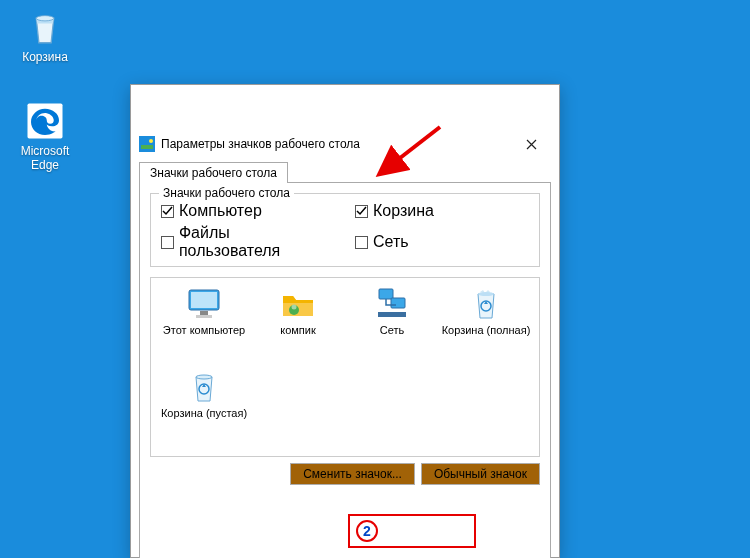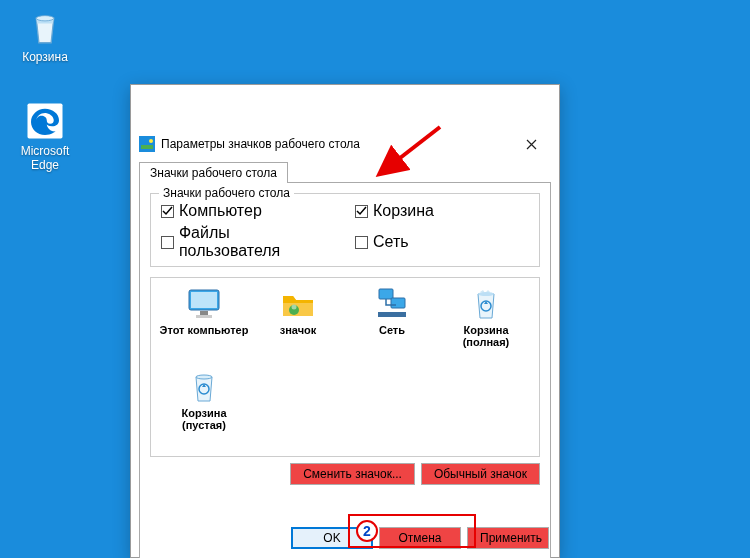--- a/index.html
+++ b/index.html
@@ -18,23 +18,23 @@
 .tab-panel { margin: 0 8px 6px 8px; border: 1px solid #aaa; padding: 10px 10px 8px 10px; height: calc(100% - 92px); background: #fff; }
 .fieldset { border: 1px solid #ccc; padding: 8px 10px 6px 10px; margin-bottom: 10px; position: relative; }
 .fieldset .legend { position: absolute; top: -8px; left: 8px; background: #fff; font-size: 12px; padding: 0 4px; }
 .chk-grid { display: grid; grid-template-columns: 1fr 1fr; gap: 4px 20px; }
 .chk { display: flex; align-items: center; font-size: 16px; cursor: pointer; }
 .chk .box { width: 13px; height: 13px; border: 1px solid #555; margin-right: 5px; display: flex; align-items: center; justify-content: center; }
 .chk .box svg { width: 11px; height: 11px; }
 .icon-preview { border: 1px solid #ccc; height: 180px; padding: 8px 8px; display: grid; grid-template-columns: repeat(4, 1fr); grid-template-rows: repeat(2, 1fr); gap: 4px; margin-bottom: 6px; }
 .pv { text-align: center; font-size: 11px; cursor: pointer; }
 .pv .pic { width: 36px; height: 36px; margin: 0 auto 2px; }
-.pv .plbl { line-height: 1.1; font-weight: bold; }
+.pv .plbl { line-height: 1.1; }
 .row-right { display: flex; justify-content: flex-end; gap: 6px; margin-bottom: 6px; }
-.btn { font-size: 12px; padding: 3px 12px; background: #ef4444; border: 1px solid #adadad; cursor: pointer; }
+.btn { font-size: 12px; padding: 3px 12px; background: #a16207; border: 1px solid #adadad; cursor: pointer; }
 .btn.default { background: #e5f1fb; border: 1px solid #0078d7; box-shadow: inset 0 0 0 1px #0078d7; }
 .allow-themes { display: flex; align-items: center; font-size: 12px; }
 .allow-themes .box { width: 13px; height: 13px; border: 1px solid #555; margin-right: 5px; display: flex; align-items: center; justify-content: center; }
 .footer { position: absolute; bottom: 8px; right: 10px; display: flex; gap: 6px; }
 .footer .btn { width: 82px; text-align: center; }
 .highlight { position: absolute; border: 2px solid #e60000; pointer-events: none; }
 .step-badge { width: 22px; height: 22px; border: 2px solid #e60000; border-radius: 50%; display: flex; align-items: center; justify-content: center; color: #0047c7; font-weight: bold; font-size: 14px; background: #fff; }
 .arrow { position: absolute; pointer-events: none; }
 </style>
 </head>
@@ -126,21 +126,21 @@
             </svg></div>
         <div class="plbl">Этот компьютер</div>
       </div>
       <div class="pv">
         <div class="pic"><svg viewBox="0 0 36 36">
               <path d="M3 10h10l3 4h17v16H3z" fill="#f9c846"></path>
               <path d="M3 10h10l3 4h17v3H3z" fill="#f4b400"></path>
               <circle cx="14" cy="24" r="5" fill="#4caf50"></circle>
               <circle cx="14" cy="21" r="2.5" fill="#a5d6a7"></circle>
             </svg></div>
-        <div class="plbl">значок</div>
+        <div class="plbl">компик</div>
       </div>
       <div class="pv">
         <div class="pic"><svg viewBox="0 0 36 36">
               <rect x="5" y="3" width="14" height="10" rx="1" fill="#3ba7e8" stroke="#2c6fa8"></rect>
               <rect x="17" y="12" width="14" height="10" rx="1" fill="#3ba7e8" stroke="#2c6fa8"></rect>
               <path d="M12 13v6h10" stroke="#2c6fa8" stroke-width="1.5" fill="none"></path>
               <rect x="4" y="26" width="28" height="5" fill="#3b6fa0"></rect>
             </svg></div>
         <div class="plbl">Сеть</div>
       </div>
@@ -165,25 +165,20 @@
       </div>
     </div>
 
     <div class="row-right">
       <button class="btn"><span>Сменить значок...</span></button>
       <button class="btn"><span>Обычный значок</span></button>
     </div>
 
   </div>
 
-  <div class="footer">
-    <button class="btn default"><span>OK</span></button>
-    <button class="btn"><span>Отмена</span></button>
-    <button class="btn"><span>Применить</span></button>
-  </div>
 </div>
 
 <svg class="arrow" style="left:370px; top:122px; width:80px; height:60px;">
   <defs>
       <marker id="ah" markerWidth="8" markerHeight="8" refX="6" refY="4" orient="auto">
         <path d="M0 0l8 4-8 4z" fill="#e60000"></path>
       </marker>
     </defs>
   <line x1="70" y1="5" x2="12" y2="50" stroke="#e60000" stroke-width="4" marker-end="url(#ah)"></line>
 </svg>

